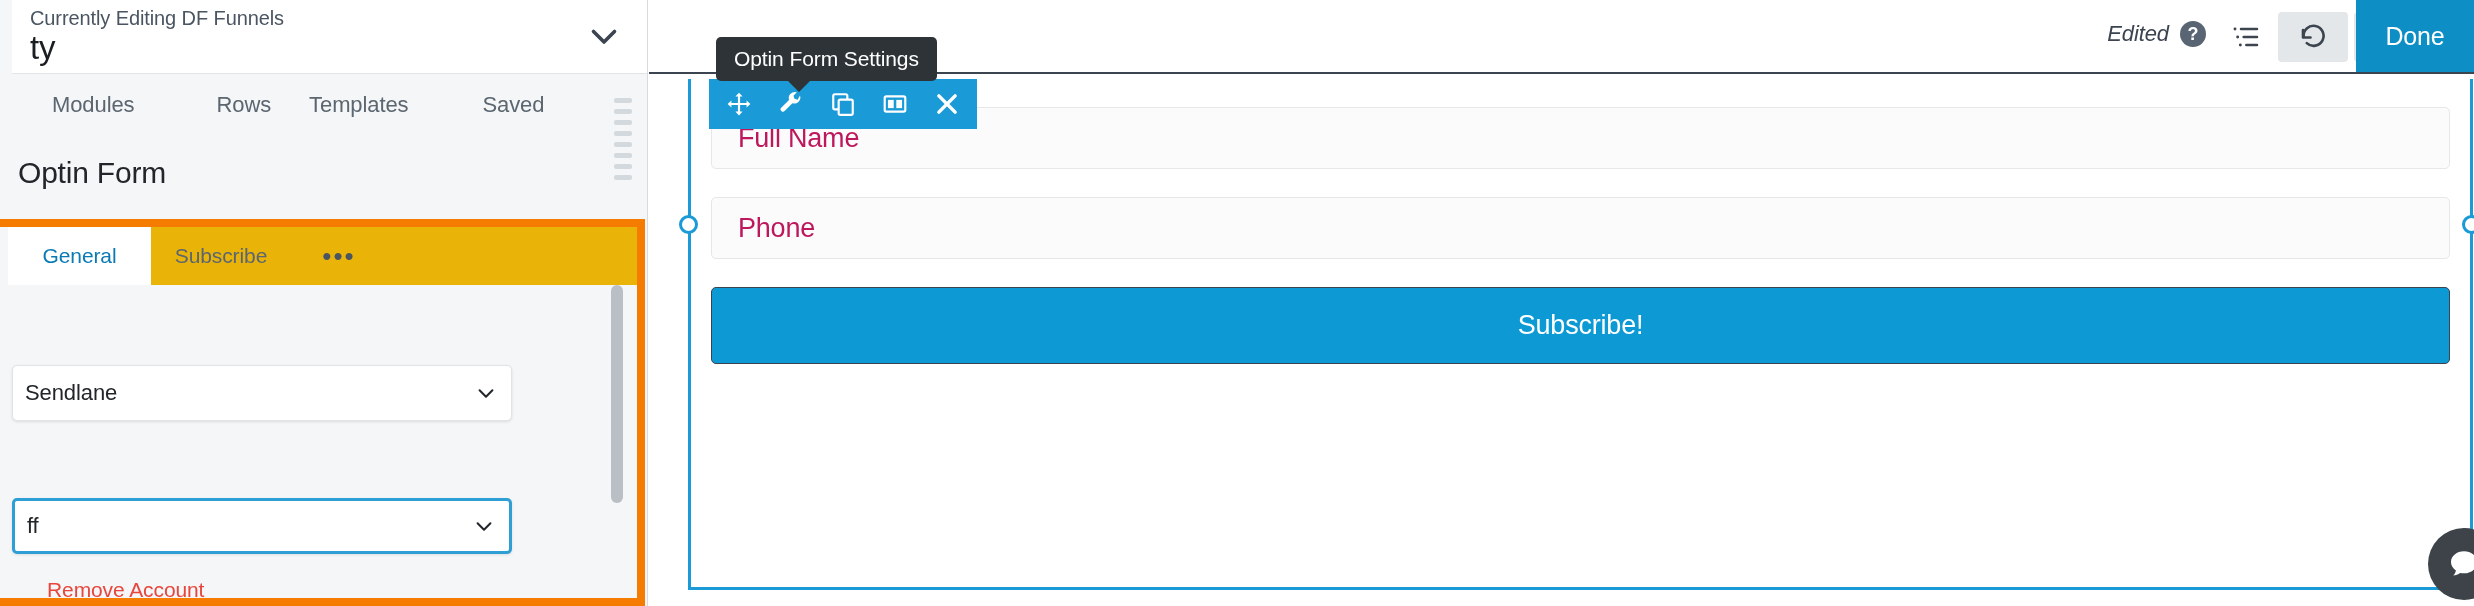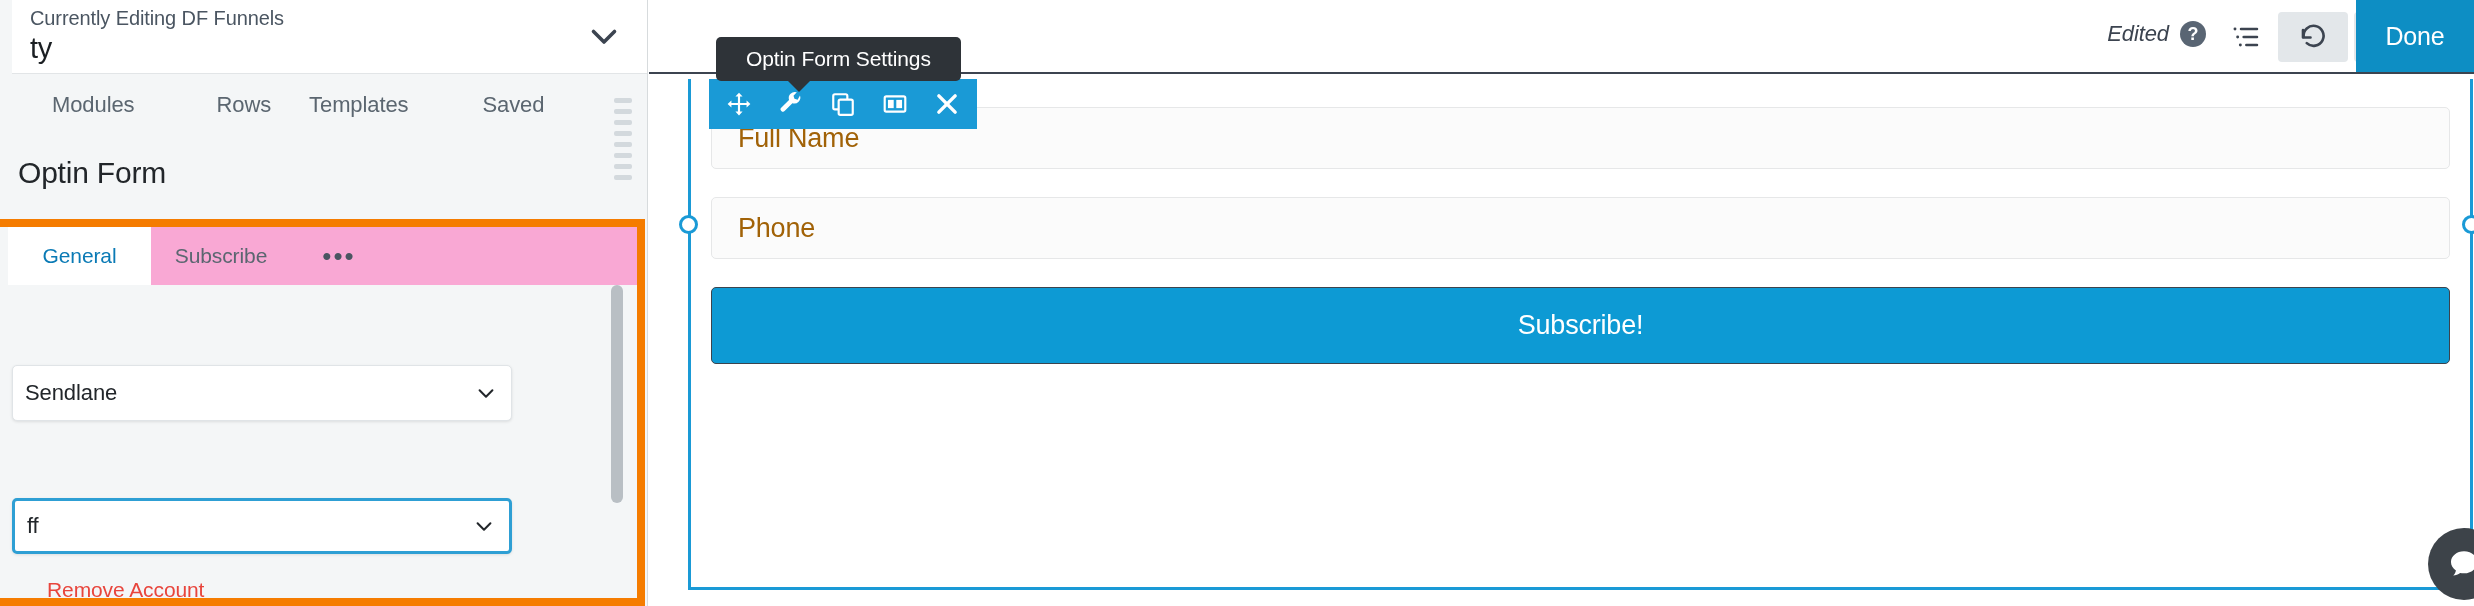--- a/index.html
+++ b/index.html
@@ -28,21 +28,21 @@
     background: #ffffff;
     border-bottom: 1px solid #e2e5e7;
     margin-left: 12px;
   }
   .lp-header-text { position: absolute; left: 18px; top: 5px; }
   .lp-eyebrow {
     font-size: 20px; color: #4a5561; line-height: 26px;
     letter-spacing: -0.1px;
   }
   .lp-title {
-    font-size: 29px; color: #1b1f23; line-height: 34px;
+    font-size: 33px; color: #1b1f23; line-height: 34px;
     letter-spacing: -0.2px;
   }
   .lp-chevron {
     position: absolute; right: 38px; top: 18px;
     width: 36px; height: 36px; cursor: pointer;
   }
 
   .lp-navtabs {
     position: absolute; left: 0; top: 74px;
     width: 648px; height: 62px;
@@ -71,21 +71,21 @@
     border: 8px solid #f57c00;
     border-left: none;
     background: transparent;
     pointer-events: none;
     z-index: 6;
   }
 
   .settings-tabs {
     position: absolute; left: 8px; top: 227px;
     width: 629px; height: 58px;
-    background: #f9a8d4;
+    background: #eab308;
     display: flex; align-items: stretch;
     z-index: 3;
   }
   .st {
     display: flex; align-items: center; justify-content: center;
     font-size: 21px; color: #5b6670; cursor: pointer;
     letter-spacing: -0.1px;
   }
   .st.active { background: #ffffff; color: #0a7ab5; }
   .st-general { width: 143px; }
@@ -227,21 +227,21 @@
   .mod-handle {
     position: absolute; width: 19px; height: 19px;
     border: 3px solid #1a9ad6; border-radius: 50%;
     background: #ffffff; z-index: 9; cursor: pointer;
   }
   .mh-left { left: 30px; top: 139px; }
   .mh-right { left: 1813px; top: 139px; }
 
   .tooltip {
     position: absolute; left: 25px; top: -42px;
-    height: 44px; padding: 0 30px;
+    height: 44px; padding: 0 18px;
     background: #2e3338; border-radius: 5px;
     display: flex; align-items: center;
     z-index: 12;
   }
   .tooltip span {
     font-size: 21px; color: #ffffff; white-space: nowrap;
     letter-spacing: -0.1px;
   }
   .tooltip::after {
     content: ""; position: absolute;
@@ -272,21 +272,21 @@
     margin: 0 0 28px 0;
     height: 62px;
     background: #fbfbfb;
     border: 1px solid #e6e7e8;
     border-radius: 5px;
     display: flex; align-items: center;
     padding-left: 26px;
     cursor: text;
   }
   .form-field span {
-    font-size: 27px; color: #a16207; letter-spacing: -0.2px;
+    font-size: 27px; color: #be185d; letter-spacing: -0.2px;
   }
   .subscribe-btn {
     height: 77px;
     background: #0d9ad4;
     border: 1px solid #3b444e;
     border-radius: 5px;
     display: flex; align-items: center; justify-content: center;
     cursor: pointer;
   }
   .subscribe-btn span {

